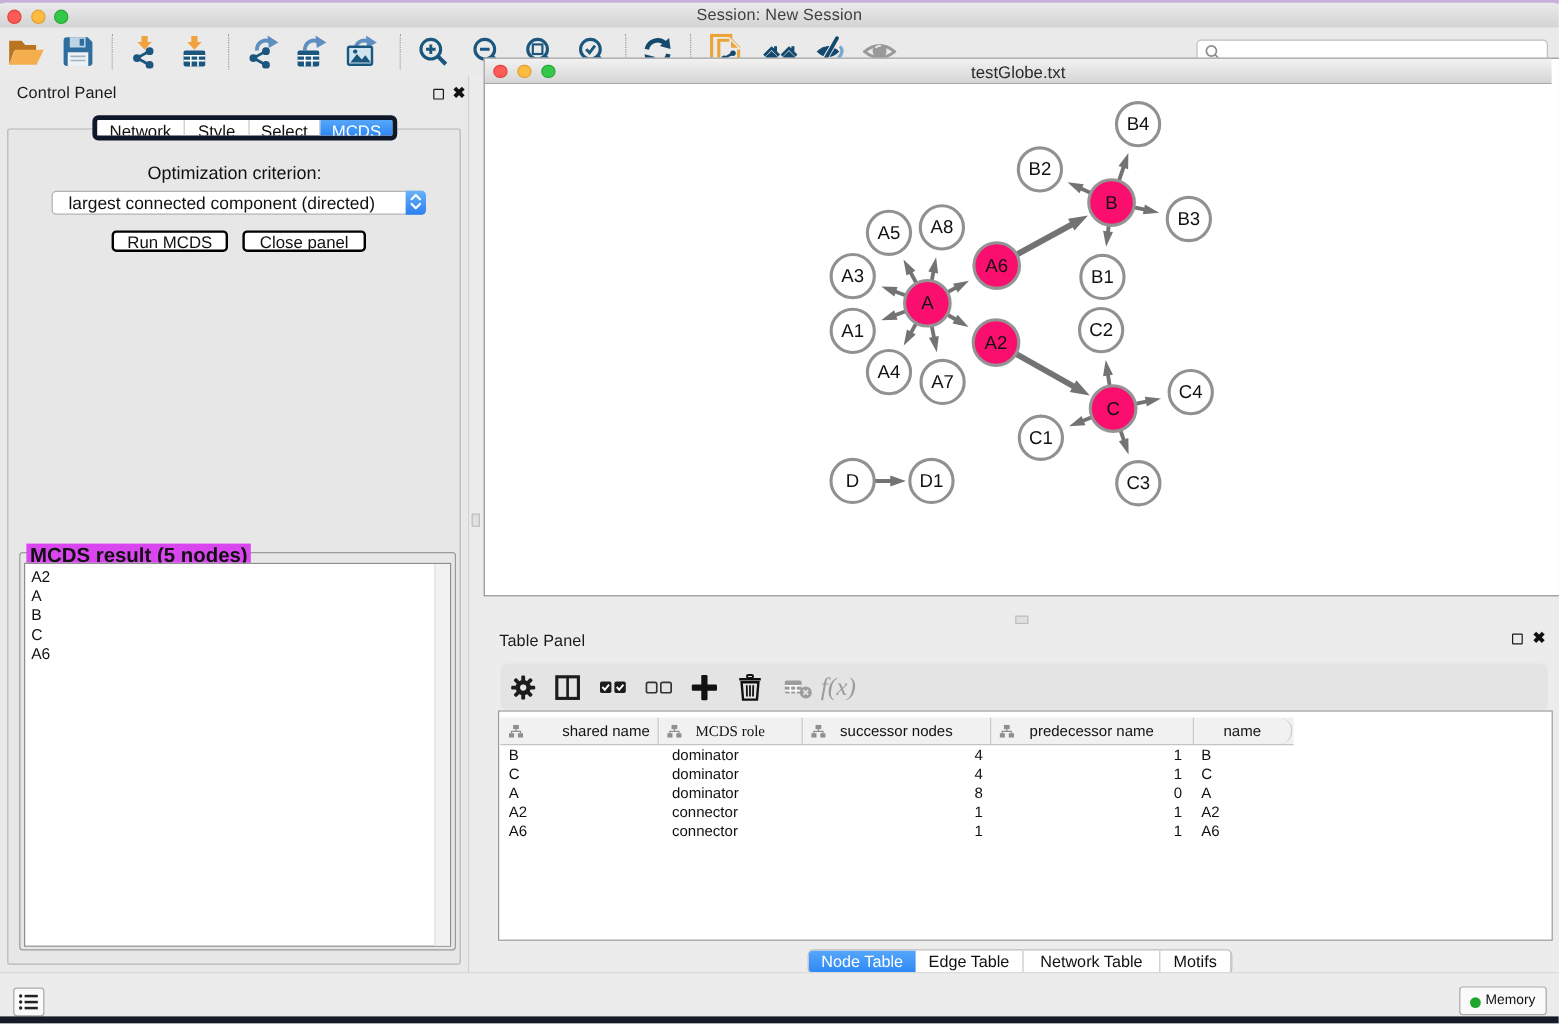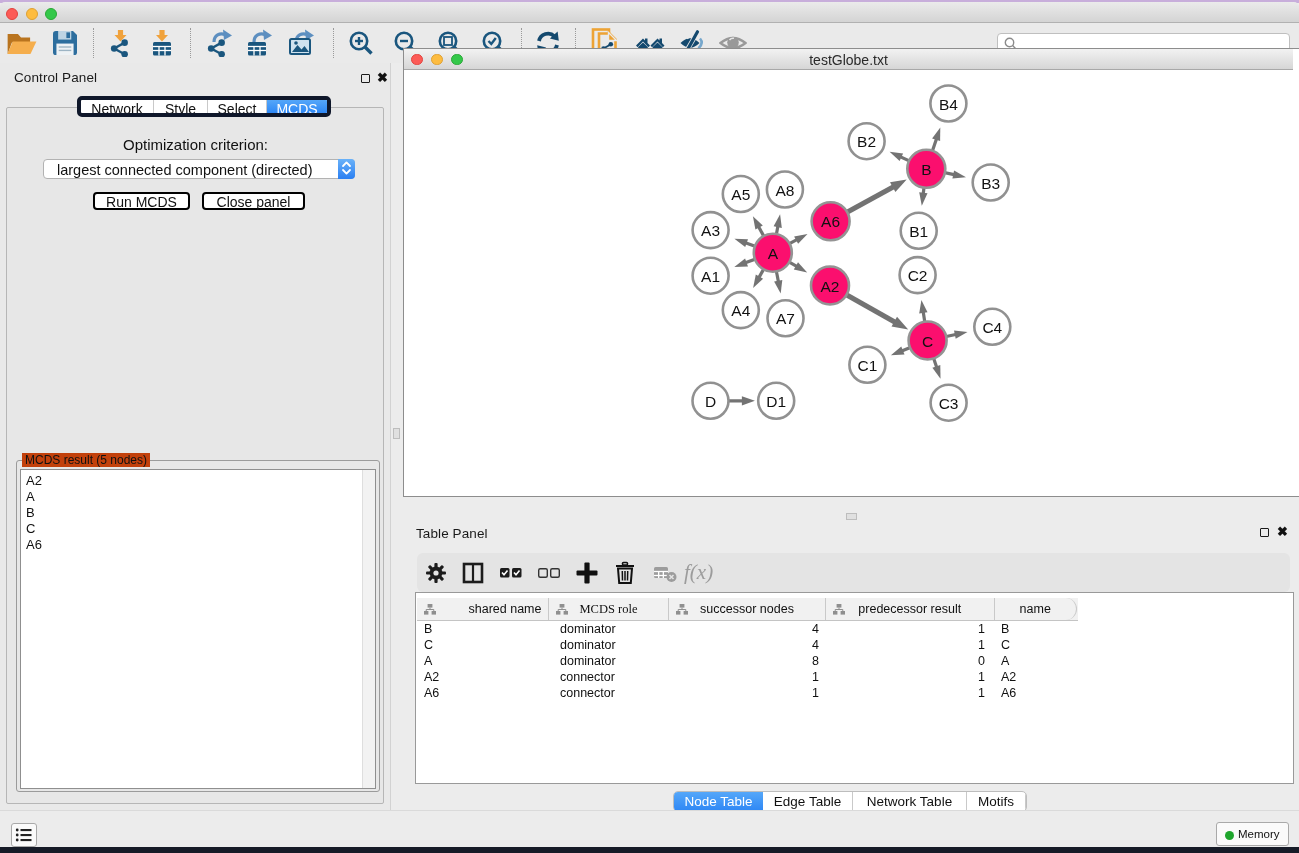--- a/index.html
+++ b/index.html
@@ -29,22 +29,22 @@
 #tabs { position:absolute; left:77px; top:33px; height:21px; display:flex;
   border:4px solid #0f172a; border-radius:5px; background:#fff; overflow:hidden; }
 #tabs .tab { font-size:14px; color:#111; text-align:center; line-height:19px;
   border-right:1px solid #c9c9c9; }
 #tabs .tab.sel { background:linear-gradient(#55a7f9,#2e87f5); color:#fff; border-right:none; }
 .btn { position:absolute; background:#fff; border:2px solid #000000; border-radius:4px;
   font-size:14px; color:#111; text-align:center; }
 
 #grpbox { position:absolute; left:16px; top:397px; width:364px; height:332px;
   border:1px solid #9b9b9b; border-radius:3px; }
-#grplbl { position:absolute; left:5px; top:-8px; background:#c2410c; padding:0 3px;
-  font-size:12px; color:#111; }
+#grplbl { position:absolute; left:5px; top:-8px; background:#d946ef; padding:0 3px;
+  font-size:17px; color:#111;font-weight:bold; }
 #mcdslist { position:absolute; left:3px; top:8px; width:356px; height:320px;
   background:#fff; border:1px solid #8f8f8f; font-size:13px; color:#111; }
 #mcdslist .sb { position:absolute; right:0; top:0; width:13px; height:100%;
   background:#f2f2f2; border-left:1px solid #dedede; }
 
 #netframe { left:403px; top:48px; width:1053px; height:449px; background:#fff;
   border:1px solid #8d8d8d; }
 #nettitle { position:absolute; left:0; top:0; width:889px; height:21px;
   background:linear-gradient(#f2f2f2,#d6d6d6); border-bottom:1px solid #a8a8a8; }
 #nettitle .title { position:absolute; left:0; right:0; top:3px; text-align:center;
@@ -73,20 +73,21 @@
 #bottomstrip { left:0; top:847px; width:1299px; height:6px; background:#161b27; }
 .sbtn { position:absolute; background:#fafafa; border:1px solid #a9a9a9; border-radius:3px; }
 </style>
 </head>
 <body>
 <div class="abs" id="topstrip"></div>
 <div class="abs" id="titlebar">
   <div class="tl" style="left:6px; background:#fc5b57; border:1px solid #e2443f;"></div>
   <div class="tl" style="left:25.6px; background:#fdbc40; border:1px solid #dfa133;"></div>
   <div class="tl" style="left:45.3px; background:#34c84a; border:1px solid #2aa837;"></div>
+  <div class="title">Session: New Session</div>
 </div>
 <div class="abs" id="toolbar">
   <svg class="abs" style="left:4px; top:3px;" width="34" height="34" viewBox="0 0 28 28">
       <path fill="#b9741f" d="M3 23 V6.5 h8.5 l2.5 3 h7.5 v4 H6.5 z"></path>
       <path fill="#f5ae4d" d="M2.8 23 l4.4-10.3 h19.5 l-4.9 10.3 z"></path>
     </svg>
   <svg class="abs" style="left:49px; top:4px;" width="32" height="32" viewBox="0 0 28 28">
       <path fill="#2d6e9e" d="M3.5 6 a2.5 2.5 0 0 1 2.5-2.5 H21 L24.5 7 V22 a2.5 2.5 0 0 1-2.5 2.5 H6 A2.5 2.5 0 0 1 3.5 22 z"></path>
       <rect x="8" y="3.5" width="11.5" height="7.5" fill="#bdd4e4"></rect>
       <rect x="15.2" y="4.7" width="3.2" height="5" fill="#2d6e9e"></rect>
@@ -405,21 +406,21 @@
           <rect x="7.6" y="7" width="4.4" height="3.6" fill="#8f8f8f"></rect>
           <path d="M6 3.6 V5.5 M2.2 7 V5.5 H9.8 V7" stroke="#8f8f8f" stroke-width="1" fill="none"></path>
         </svg>
         <div class="col" style="left:252px; width:157px;">successor nodes</div>
       <svg width="12" height="11" viewBox="0 0 12 11" style="position:absolute;left:259.0px;top:6px;">
           <rect x="3.6" y="0" width="4.8" height="3.6" fill="#8f8f8f"></rect>
           <rect x="0" y="7" width="4.4" height="3.6" fill="#8f8f8f"></rect>
           <rect x="7.6" y="7" width="4.4" height="3.6" fill="#8f8f8f"></rect>
           <path d="M6 3.6 V5.5 M2.2 7 V5.5 H9.8 V7" stroke="#8f8f8f" stroke-width="1" fill="none"></path>
         </svg>
-        <div class="col" style="left:409px; width:168.5px;">predecessor result</div>
+        <div class="col" style="left:409px; width:168.5px;">predecessor name</div>
       <svg width="12" height="11" viewBox="0 0 12 11" style="position:absolute;left:416.0px;top:6px;">
           <rect x="3.6" y="0" width="4.8" height="3.6" fill="#8f8f8f"></rect>
           <rect x="0" y="7" width="4.4" height="3.6" fill="#8f8f8f"></rect>
           <rect x="7.6" y="7" width="4.4" height="3.6" fill="#8f8f8f"></rect>
           <path d="M6 3.6 V5.5 M2.2 7 V5.5 H9.8 V7" stroke="#8f8f8f" stroke-width="1" fill="none"></path>
         </svg>
         <div class="col" style="left:577.5px; width:82.5px;border-radius:11px;">name</div>
 
     </div>
     <div class="trow" style="left:8px; top:28.5px;">B</div>

